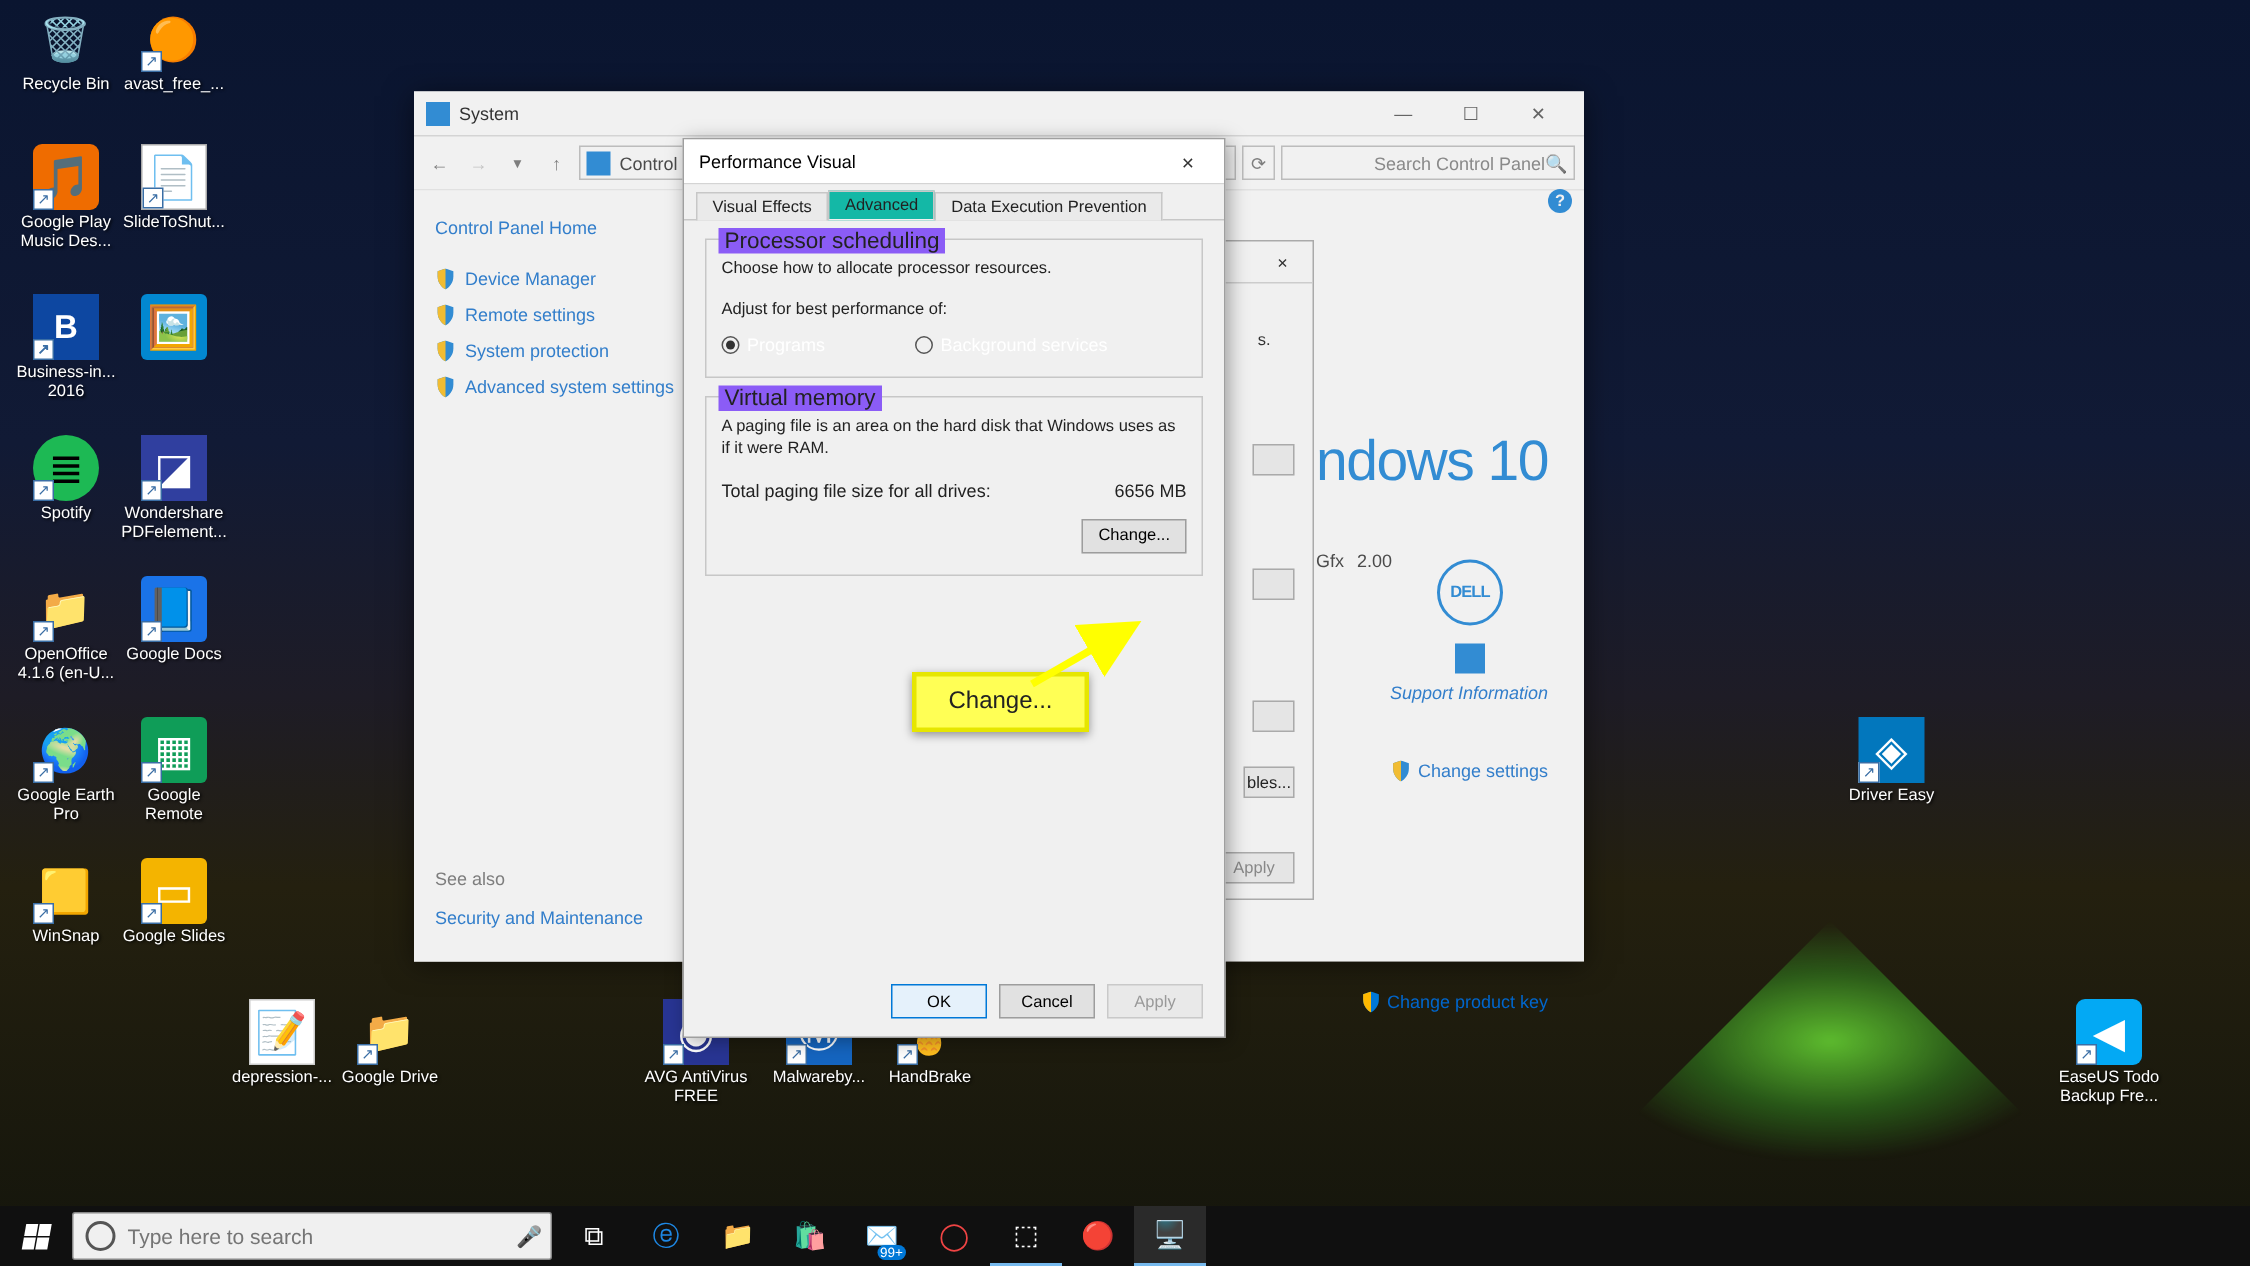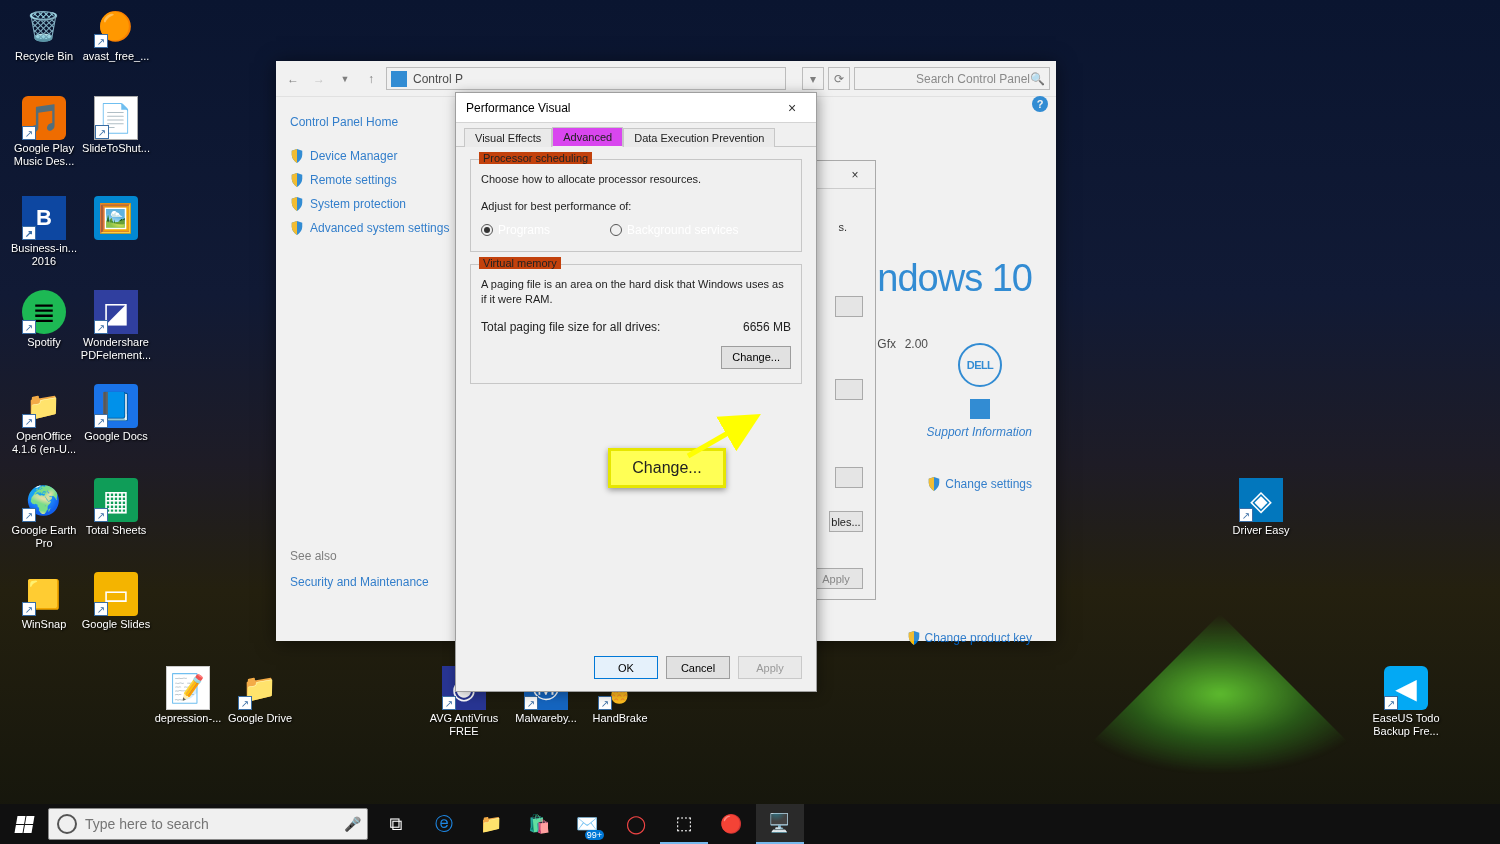--- a/index.html
+++ b/index.html
@@ -79,23 +79,23 @@
 .sysprop .btn-bles{ position:absolute; right:12px; top:350px; width:34px; height:21px; border:1px solid #aaa; background:#e5e5e5; font-size:11px; display:flex; align-items:center; justify-content:center; color:#222;}
 .sysprop .btn-apply{ position:absolute; right:12px; bottom:10px; width:54px; height:21px; border:1px solid #aaa; background:#e5e5e5; font-size:11px; display:flex; align-items:center; justify-content:center; color:#888;}
 .sysprop .line1{ position:absolute; right:28px; top:60px; color:#333; font-size:11px;}
 
 
 .perf { position:absolute; left:455px; top:92px; width:362px; height:600px; background:#f0f0f0; border:1px solid #9f9f9f; box-shadow:2px 2px 12px rgba(0,0,0,0.35); }
 .perf-title { height:30px; display:flex; align-items:center; padding:0 10px; background:#fff; border-bottom:1px solid #d4d4d4; font-size:12px; color:#000;}
 .perf-title .pt-x { margin-left:auto; width:28px; text-align:center; cursor:pointer; font-size:14px; color:#333;}
 .tabs { display:flex; border-bottom:1px solid #c7c7c7; padding-left:8px; background:#f0f0f0; height:24px; align-items:flex-end;}
 .tab { padding:3px 10px; font-size:11px; color:#222; border:1px solid #c7c7c7; border-bottom:none; margin-right:0px; background:#eaeaea; cursor:pointer; position:relative; top:1px;}
-.tab.active { background:#d946ef; border-bottom:1px solid #f0f0f0; z-index:2;margin-top:25px; }
+.tab.active { background:#14b8a6; border-bottom:1px solid #f0f0f0; z-index:2;margin-top:25px; }
 .groupbox { margin:12px 14px; border:1px solid #c7c7c7; padding:12px 10px 14px; position:relative; }
-.groupbox .legend { position:absolute; top:-8px; left:8px; background:#c2410c; padding:0 4px; font-size:11px; color:#222;text-align:right;}
+.groupbox .legend { position:absolute; top:-8px; left:8px; background:#8b5cf6; padding:0 4px; font-size:15px; color:#222;text-align:right;}
 .gb-text { font-size:11px; color:#222; margin-bottom:12px; line-height:1.4; }
 .radio-row { display:flex; gap:60px; align-items:center; font-size:11px; }
 .radio-row label { display:flex; align-items:center; gap:5px; cursor:pointer; }
 .radio-dot { width:12px; height:12px; border:1px solid #555; border-radius:50%; display:inline-flex; align-items:center; justify-content:center;}
 .radio-dot.sel::after{ content:""; width:6px; height:6px; border-radius:50%; background:#333; }
 .vm-size-row{ display:flex; justify-content:space-between; font-size:11px; color:#222; margin-top:8px;}
 .vm-change{ margin-top:12px; text-align:right;}
 .win-btn { min-width:64px; height:23px; border:1px solid #9d9d9d; background:#e1e1e1; font-size:11px; cursor:pointer; padding:0 10px;}
 .win-btn.primary{ border:1px solid #0078d7; background:#e5f1fb; }
 .win-btn.disabled{ color:#999; background:#e9e9e9; border-color:#c9c9c9; cursor:default;}
@@ -156,21 +156,21 @@
     <div class="iconbox" style="background:#1a73e8; border-radius:4px;">📘<span class="shortcut-arrow">↗</span></div>
     <div class="label">Google Docs</div>
   </div>
 
 <div class="desktop-icon" style="left:8px; top:478px;">
     <div class="iconbox">🌍<span class="shortcut-arrow">↗</span></div>
     <div class="label">Google Earth Pro</div>
   </div>
 <div class="desktop-icon" style="left:80px; top:478px;">
     <div class="iconbox" style="background:#0f9d58; border-radius:4px;">▦<span class="shortcut-arrow">↗</span></div>
-    <div class="label">Total Sheets</div>
+    <div class="label">Google Remote</div>
   </div>
 
 <div class="desktop-icon" style="left:8px; top:572px;">
     <div class="iconbox">🟨<span class="shortcut-arrow">↗</span></div>
     <div class="label">WinSnap</div>
   </div>
 <div class="desktop-icon" style="left:80px; top:572px;">
     <div class="iconbox" style="background:#f4b400; border-radius:4px;">▭<span class="shortcut-arrow">↗</span></div>
     <div class="label">Google Slides</div>
   </div>
@@ -200,20 +200,27 @@
 <div class="desktop-icon" style="left:1225px; top:478px;">
     <div class="iconbox" style="background:#0277bd;">◈<span class="shortcut-arrow">↗</span></div>
     <div class="label">Driver Easy</div>
   </div>
 <div class="desktop-icon" style="left:1370px; top:666px;">
     <div class="iconbox" style="background:#03a9f4; border-radius:6px;">◀<span class="shortcut-arrow">↗</span></div>
     <div class="label">EaseUS Todo Backup Fre...</div>
   </div>
 
 <div class="window sys-window grayed">
+  <div class="titlebar">
+    <span style="width:16px; height:16px; background:#0078d7; margin-right:6px; display:inline-block;"></span>
+    <span class="title">System</span>
+    <div class="tb-btn">—</div>
+    <div class="tb-btn">☐</div>
+    <div class="tb-btn tb-close">✕</div>
+  </div>
   <div class="navbar">
     <div class="nav-btn">←</div>
     <div class="nav-btn" style="opacity:0.4;">→</div>
     <div class="nav-btn" style="font-size:9px;">▼</div>
     <div class="nav-btn">↑</div>
     <div class="addr">
       <span style="width:16px; height:16px; background:#0078d7; margin-right:6px; display:inline-block;"></span>
       <span>Control P</span>
     </div>
     <div style="width:8px;"></div>

